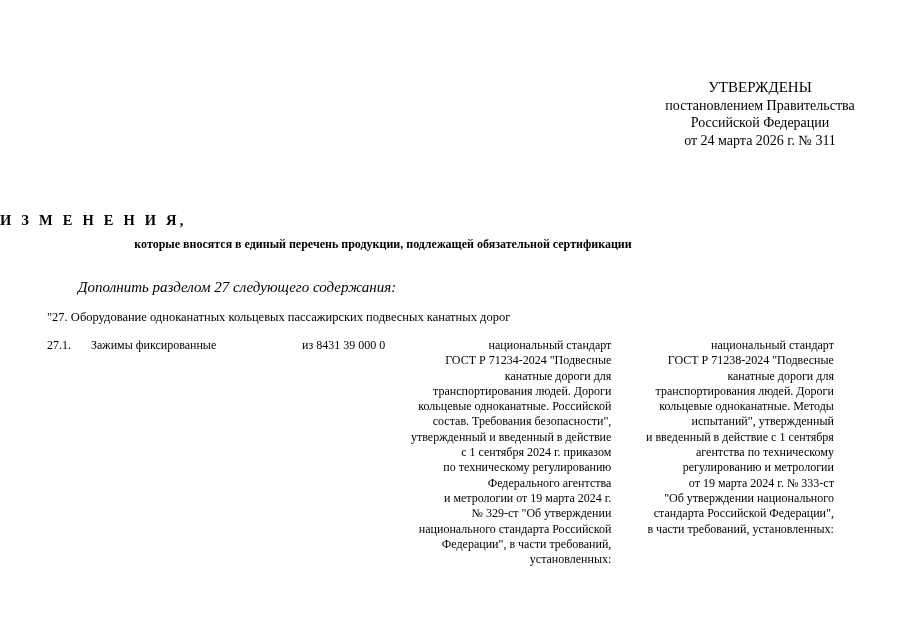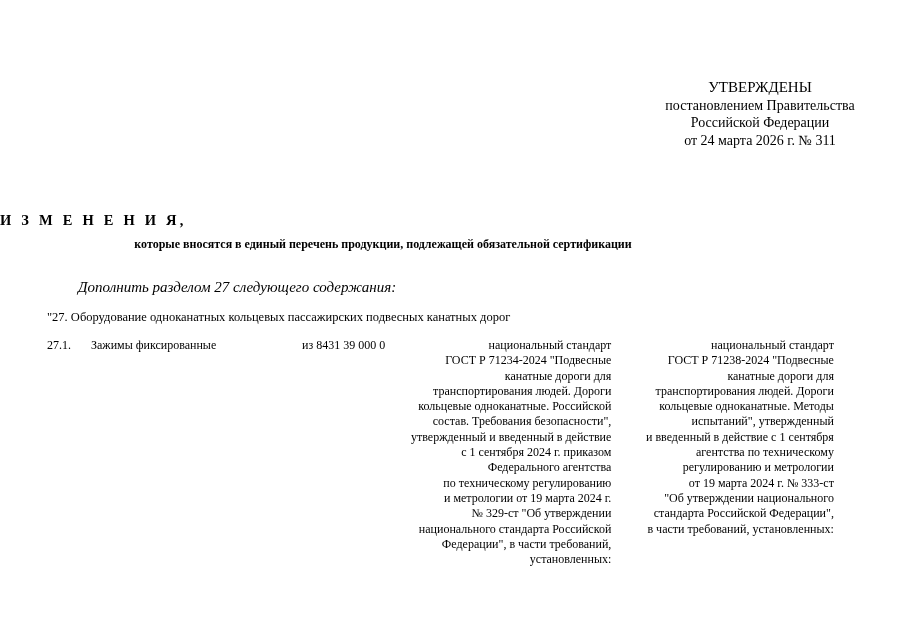--- a/index.html
+++ b/index.html
@@ -91,22 +91,22 @@
 
   <div class="abs cell c-std1">
     <div>национальный стандарт</div>
     <div>ГОСТ Р 71234-2024 "Подвесные</div>
     <div>канатные дороги для</div>
     <div>транспортирования людей. Дороги</div>
     <div>кольцевые одноканатные. Российской</div>
     <div>состав. Требования безопасности",</div>
     <div>утвержденный и введенный в действие</div>
     <div>с 1 сентября 2024 г. приказом</div>
+    <div>по техническому регулированию</div>
     <div>Федерального агентства</div>
-    <div>по техническому регулированию</div>
     <div>и метрологии от 19 марта 2024 г.</div>
     <div>№ 329-ст "Об утверждении</div>
     <div>национального стандарта Российской</div>
     <div>Федерации", в части требований,</div>
     <div>установленных:</div>
   </div>
 
   <div class="abs cell c-std2">
     <div>национальный стандарт</div>
     <div>ГОСТ Р 71238-2024 "Подвесные</div>

